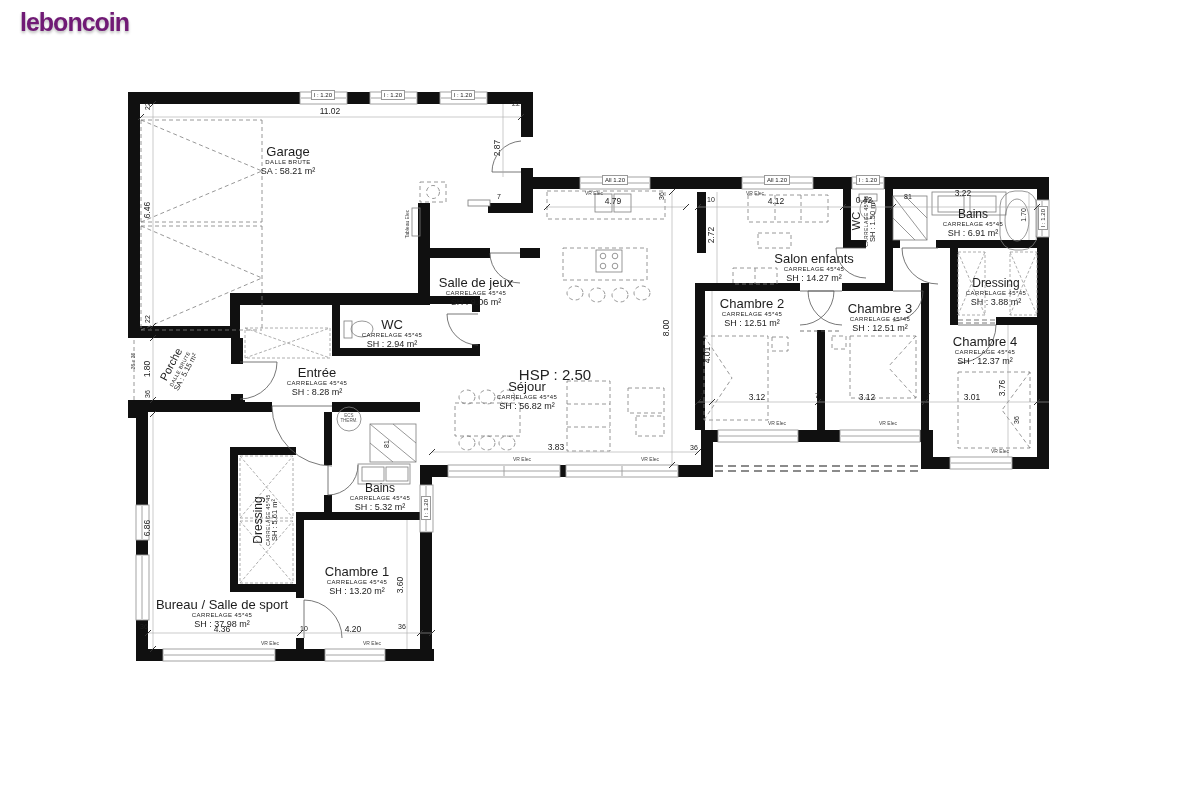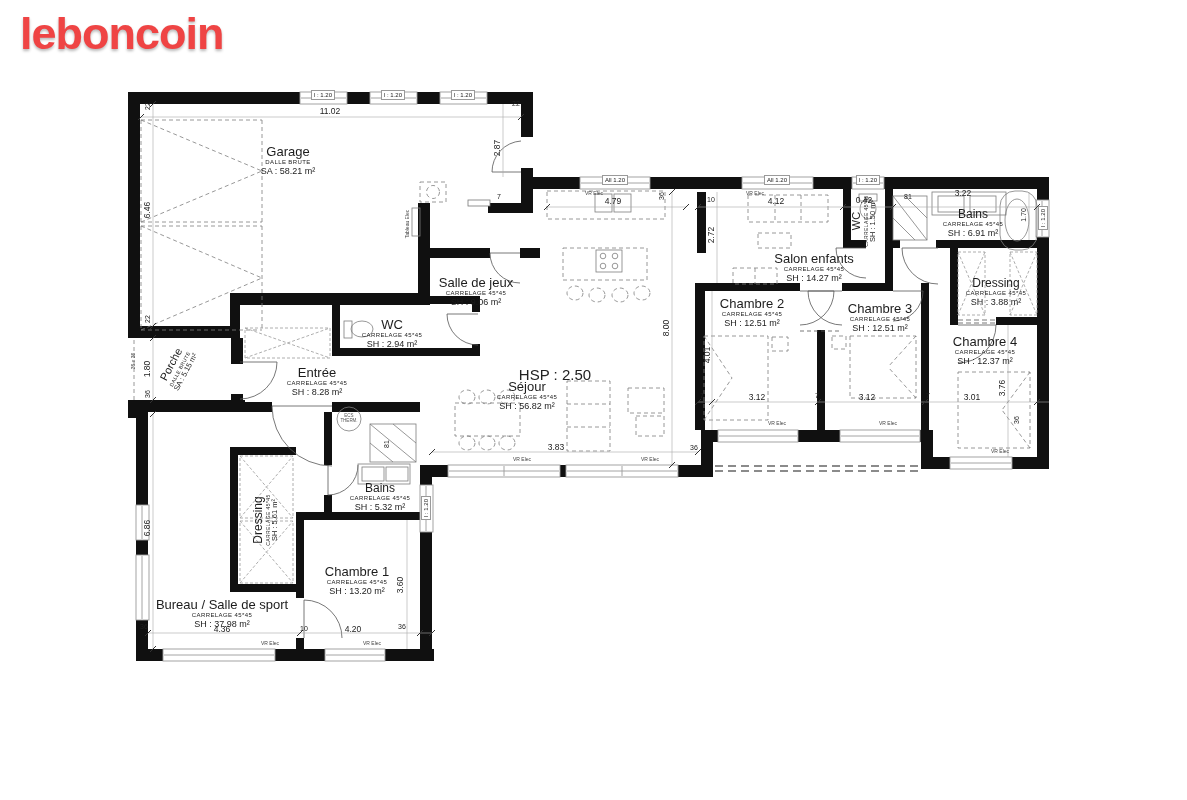--- a/index.html
+++ b/index.html
@@ -1,20 +1,20 @@
 <!DOCTYPE html>
 <html><head>
 <meta charset="utf-8">
 <style>
   html,body{margin:0;padding:0;background:#fff;width:1187px;height:800px;overflow:hidden;
     font-family:"Liberation Sans","DejaVu Sans",sans-serif;}
   #stage{position:relative;width:1187px;height:800px;background:#fff;}
   #plan-svg{position:absolute;left:0;top:0;}
-  .logo{position:absolute;left:20px;top:8px;font-size:45px;font-weight:bold;letter-spacing:-1px;
-    color:#ef4444;text-shadow:0 2px 3px rgba(0,0,0,0.28);}
+  .logo{position:absolute;left:20px;top:8px;font-size:25px;font-weight:bold;letter-spacing:-1px;
+    color:#701a75;text-shadow:0 2px 3px rgba(0,0,0,0.28);}
   .lbl{position:absolute;transform:translateX(-50%);text-align:center;white-space:nowrap;color:#1c1c1c;}
   .room .rname{font-size:13px;line-height:1.05;}
   .room .rfin{font-size:6px;letter-spacing:.4px;line-height:1.2;}
   .room .rarea{font-size:9px;line-height:1.15;}
   .rot{transform:translate(-50%,-50%) rotate(-90deg);}
   .rot60{transform:translate(-50%,-50%) rotate(-62deg);}
   .dim{position:absolute;font-size:8.5px;color:#222;white-space:nowrap;}
   .dim.c{transform:translateX(-50%);}
   .dims{font-size:7px;}
   .winlab{position:absolute;font-size:6px;color:#222;background:#fff;border:1px solid #9a9a9a;

